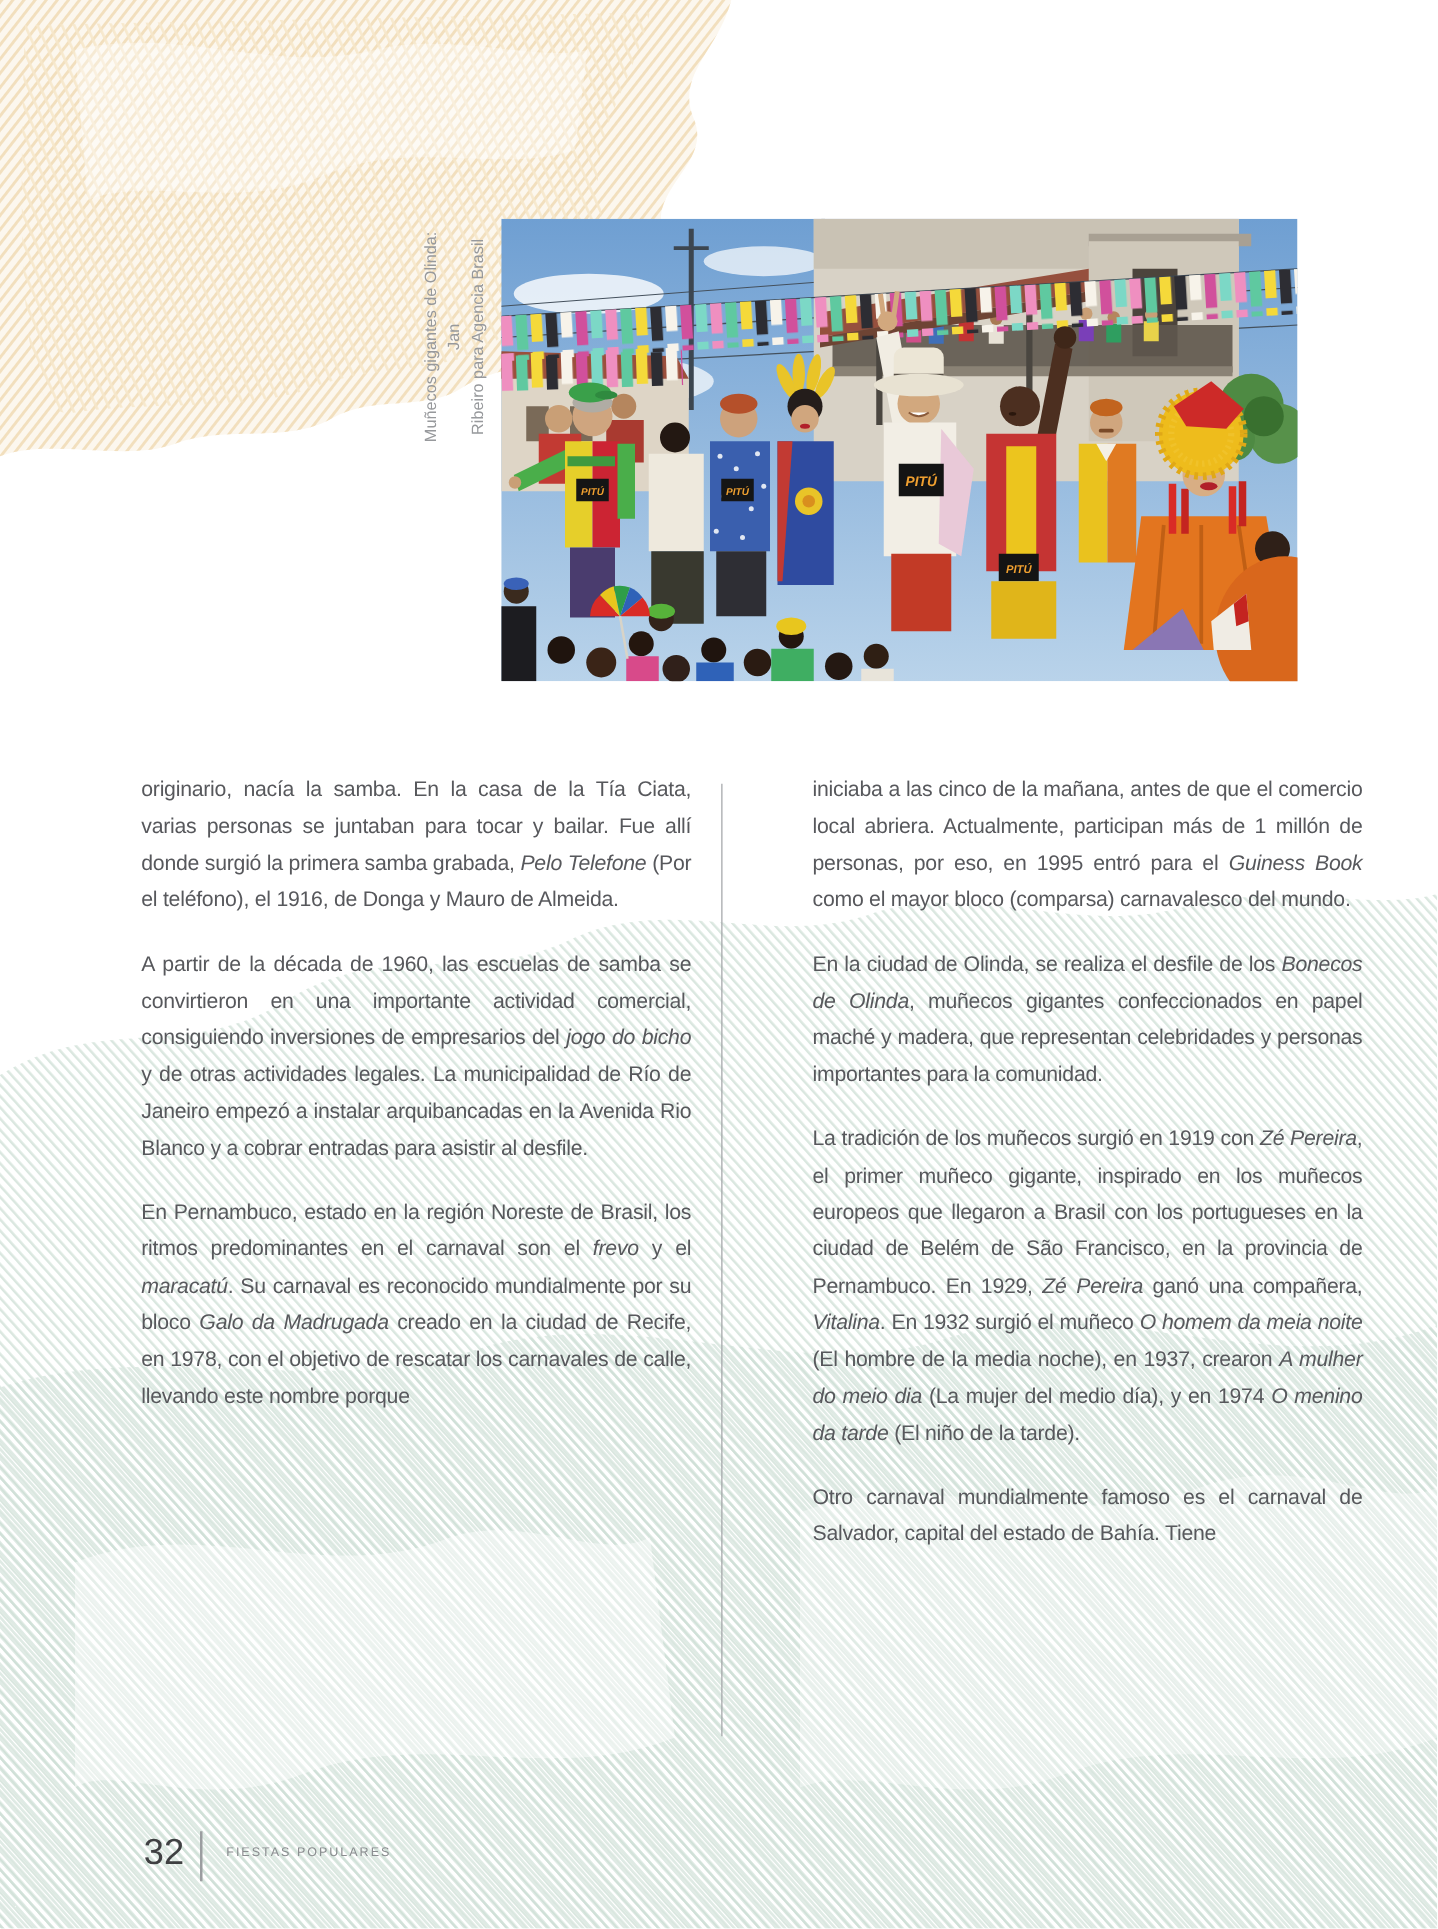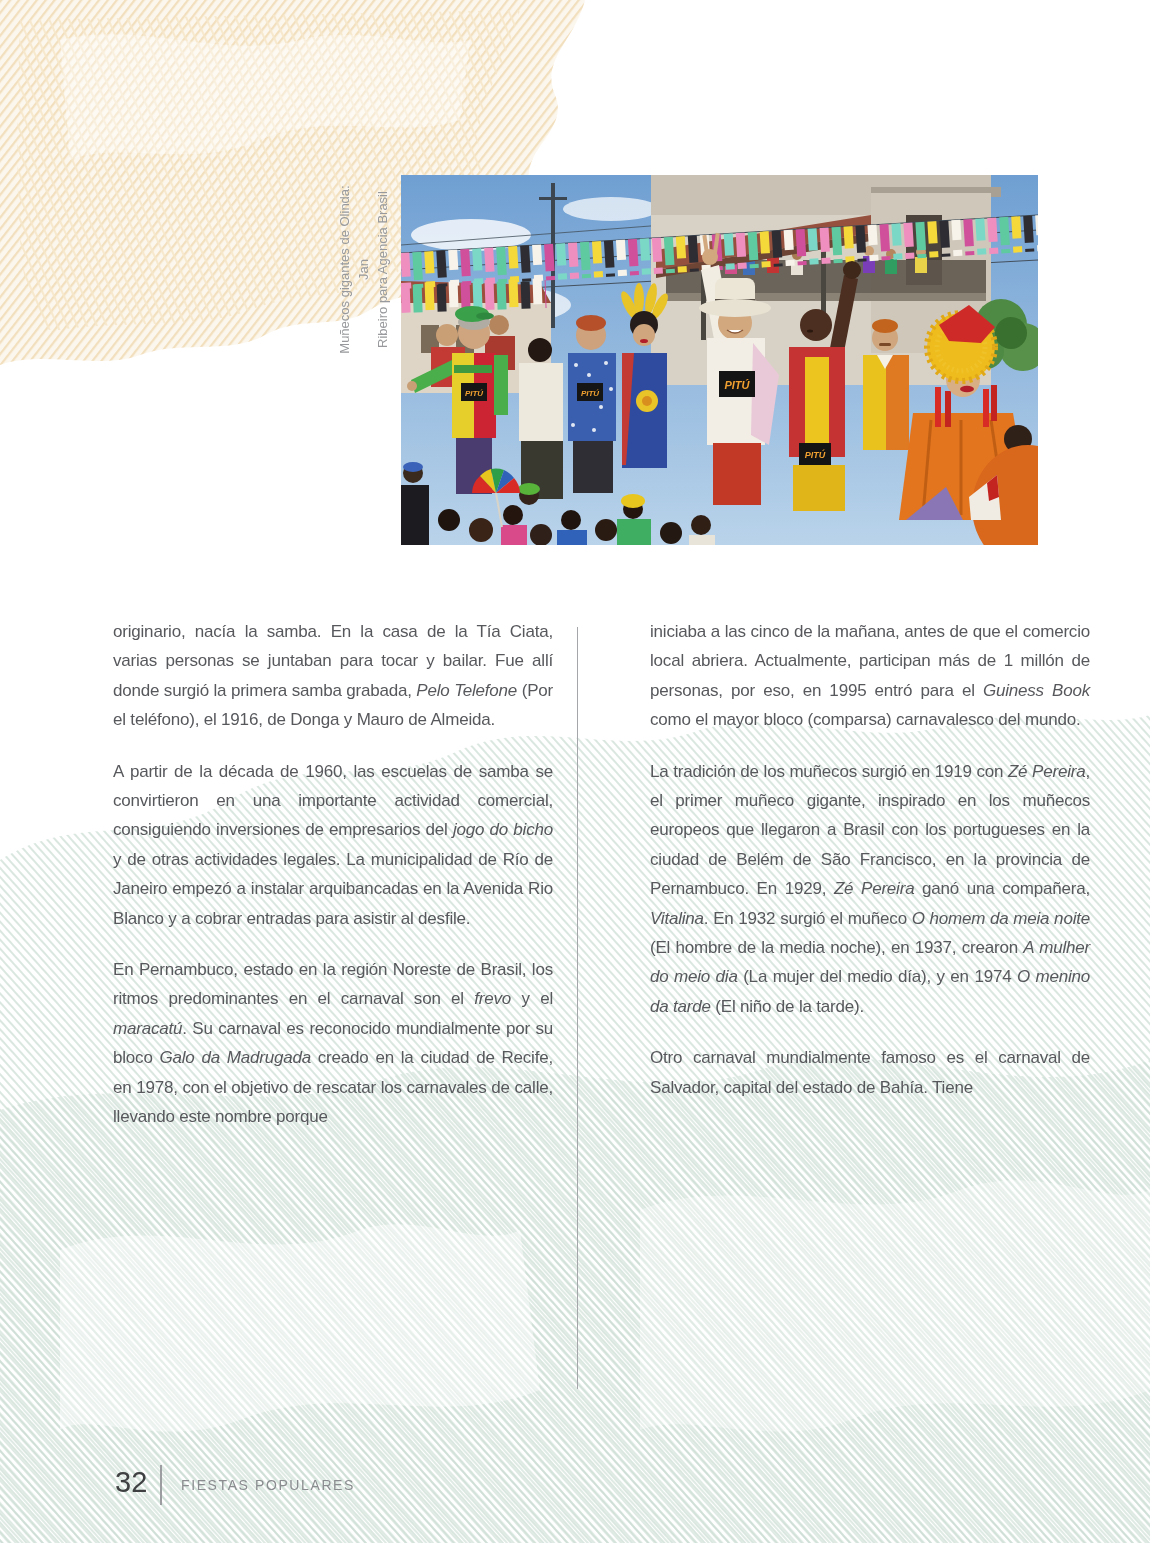--- a/index.html
+++ b/index.html
@@ -21,21 +21,21 @@
   .col p em{}
   .col h2.section-heading{margin:24px 0 12px 0;font-size:24px;line-height:34px;
        font-weight:400;letter-spacing:0.6px;color:var(--heading-accent,#8e3a1e);
        text-align:left;letter-spacing:1px;}
   .divider{position:absolute;left:577px;top:627px;width:1px;height:762px;
        background:var(--column-divider,#a4a6a9);}
   .footer-num{position:absolute;left:115px;top:1466px;font-size:29px;
        color:var(--footer-number,#3f4042);}
   .footer-bar{position:absolute;left:160px;top:1465px;width:2px;height:40px;
        background:#9b9da0;}
-  .footer-label{position:absolute;left:181px;top:1477px;font-size:14px;
+  .footer-label{position:absolute;left:181px;top:1477px;font-size:10px;
        letter-spacing:1.6px;color:var(--footer-label,#8a8c8f);}
 </style>
 </head>
 <body>
 
 <div class="page">
 
   <svg class="tex tex-tan" width="600" height="460" viewBox="0 0 600 460" aria-hidden="true">
     <defs>
       <pattern id="hT" width="7" height="7" patternUnits="userSpaceOnUse" patternTransform="rotate(38)">
@@ -321,20 +321,21 @@
     <div>Ribeiro para Agencia Brasil</div>
   </div>
 
   <div class="col col-left">
       <p><span>originario, nacía la samba. En la casa de la Tía Ciata, varias personas se juntaban para tocar y bailar. Fue allí donde surgió la primera samba grabada, </span><em>Pelo Telefone</em><span> (Por el teléfono), el 1916, de Donga y Mauro de Almeida.</span></p>
       <p><span>A partir de la década de 1960, las escuelas de samba se convirtieron en una importante actividad comercial, consiguiendo inversiones de empresarios del </span><em>jogo do bicho</em><span> y de otras actividades legales. La municipalidad de Río de Janeiro empezó a instalar arquibancadas en la Avenida Rio Blanco y a cobrar entradas para asistir al desfile.</span></p>
       <p><span>En Pernambuco, estado en la región Noreste de Brasil, los ritmos predominantes en el carnaval son el </span><em>frevo</em><span> y el </span><em>maracatú</em><span>. Su carnaval es reconocido mundialmente por su bloco </span><em>Galo da Madrugada</em><span> creado en la ciudad de Recife, en 1978, con el objetivo de rescatar los carnavales de calle, llevando este nombre porque</span></p>
     </div>
   <div class="col col-right">
       <p><span>iniciaba a las cinco de la mañana, antes de que el comercio local abriera. Actualmente, participan más de 1 millón de personas, por eso, en 1995 entró para el </span><em>Guiness Book</em><span> como el mayor bloco (comparsa) carnavalesco del mundo.</span></p>
+      <p><span>En la ciudad de Olinda, se realiza el desfile de los </span><em>Bonecos de Olinda</em><span>, muñecos gigantes confeccionados en papel maché y madera, que representan celebridades y personas importantes para la comunidad.</span></p>
       <p><span>La tradición de los muñecos surgió en 1919 con </span><em>Zé Pereira</em><span>, el primer muñeco gigante, inspirado en los muñecos europeos que llegaron a Brasil con los portugueses en la ciudad de Belém de São Francisco, en la provincia de Pernambuco. En 1929, </span><em>Zé Pereira</em><span> ganó una compañera, </span><em>Vitalina</em><span>. En 1932 surgió el muñeco </span><em>O homem da meia noite</em><span> (El hombre de la media noche), en 1937, crearon </span><em>A mulher do meio dia</em><span> (La mujer del medio día), y en 1974 </span><em>O menino da tarde</em><span> (El niño de la tarde).</span></p>
       <p><span>Otro carnaval mundialmente famoso es el carnaval de Salvador, capital del estado de Bahía. Tiene</span></p>
     </div>
 
   <div class="divider"></div>
 
   <div class="footer-num">32</div>
   <div class="footer-bar"></div>
   <div class="footer-label">FIESTAS POPULARES</div>
 

